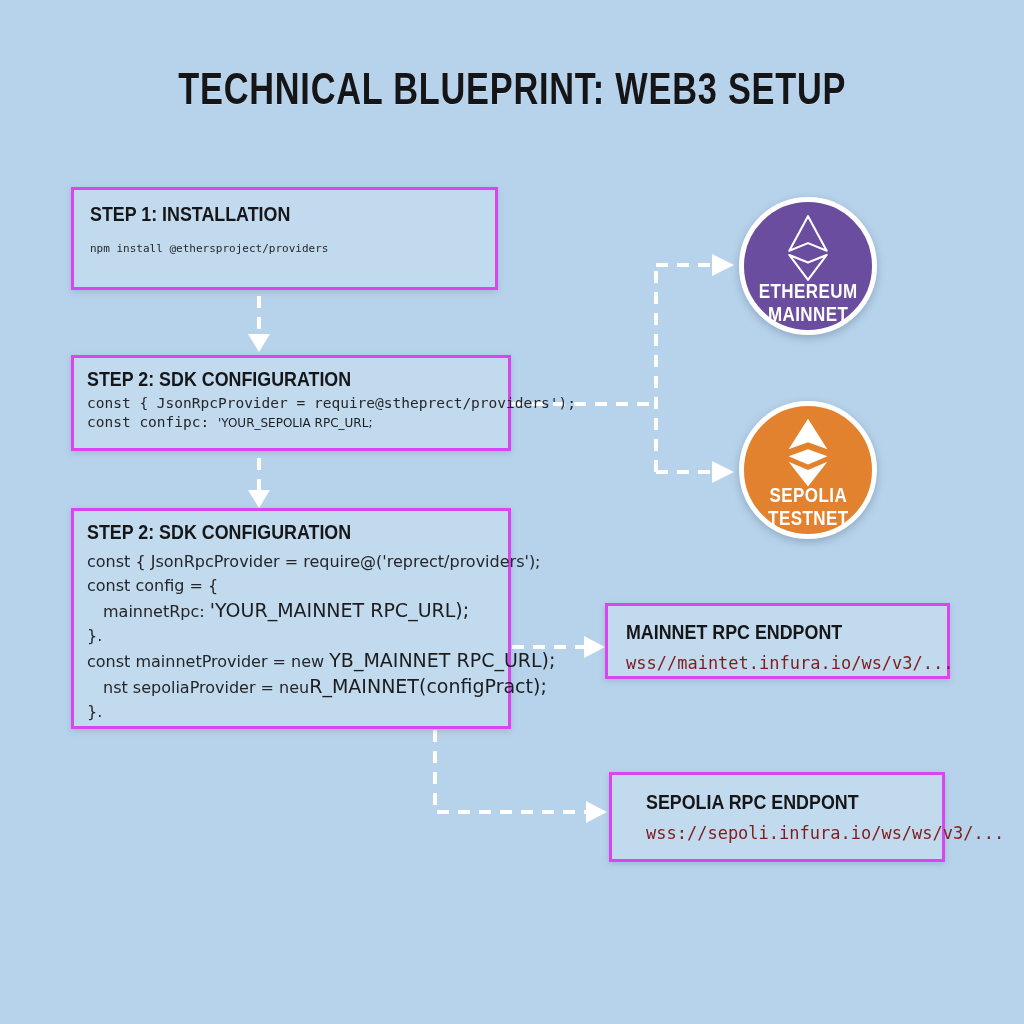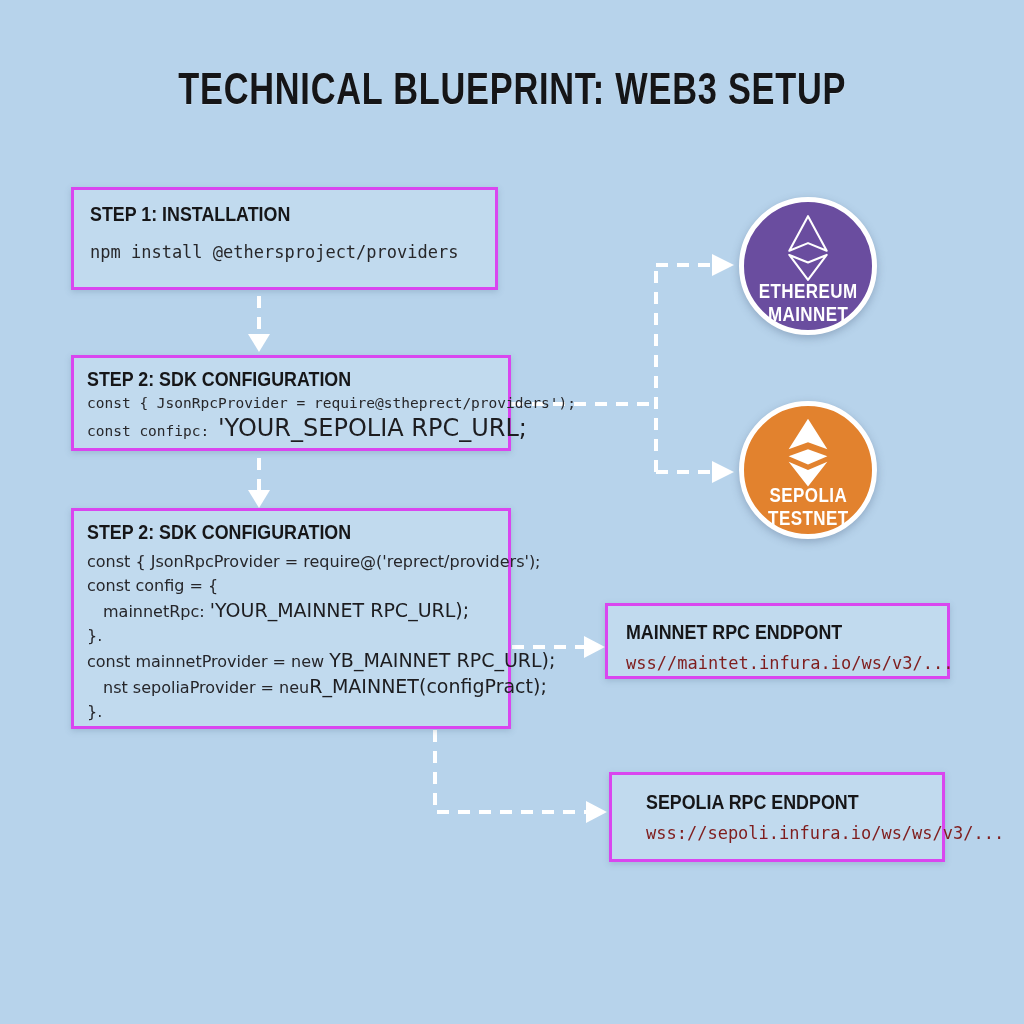--- a/index.html
+++ b/index.html
@@ -20,24 +20,24 @@
   .box{
     position:absolute;background:#c1daee;border:3px solid #d946ef;
     box-sizing:border-box;box-shadow:0 2px 6px rgba(80,110,140,0.25);
   }
   .box-heading{
     display:inline-block;font-weight:700;font-size:21px;letter-spacing:0;
     transform:scaleX(0.85);transform-origin:left center;white-space:nowrap;
     color:#161618;
   }
   .code{font-family:"DejaVu Sans Mono","Liberation Mono",monospace;color:#27272a;white-space:nowrap;}
-  .hl{font-family:"DejaVu Sans","Liberation Sans",sans-serif;font-size:24px;color:#1d1d20;}
+  .hl{font-family:"DejaVu Sans","Liberation Sans",sans-serif;font-size:12px;color:#1d1d20;}
   
   #box-step1{left:71px;top:187px;width:427px;height:103px;padding:12px 16px;}
-  #box-step1 .code{font-size:17px;margin-top:16px;}
+  #box-step1 .code{font-size:11px;margin-top:16px;}
   
   #box-step2a{left:71px;top:355px;width:440px;height:96px;padding:9px 13px;}
   #box-step2a .code{font-size:14.5px;margin-top:4px;}
   #box-step2a .code-line2{margin-top:3px;}
   
   #box-step2b{left:71px;top:508px;width:440px;height:221px;padding:9px 13px;}
   #box-step2b .sans-code{
     font-family:"DejaVu Sans","Liberation Sans",sans-serif;
     font-size:16px;line-height:24px;color:#26262a;white-space:nowrap;
   }

